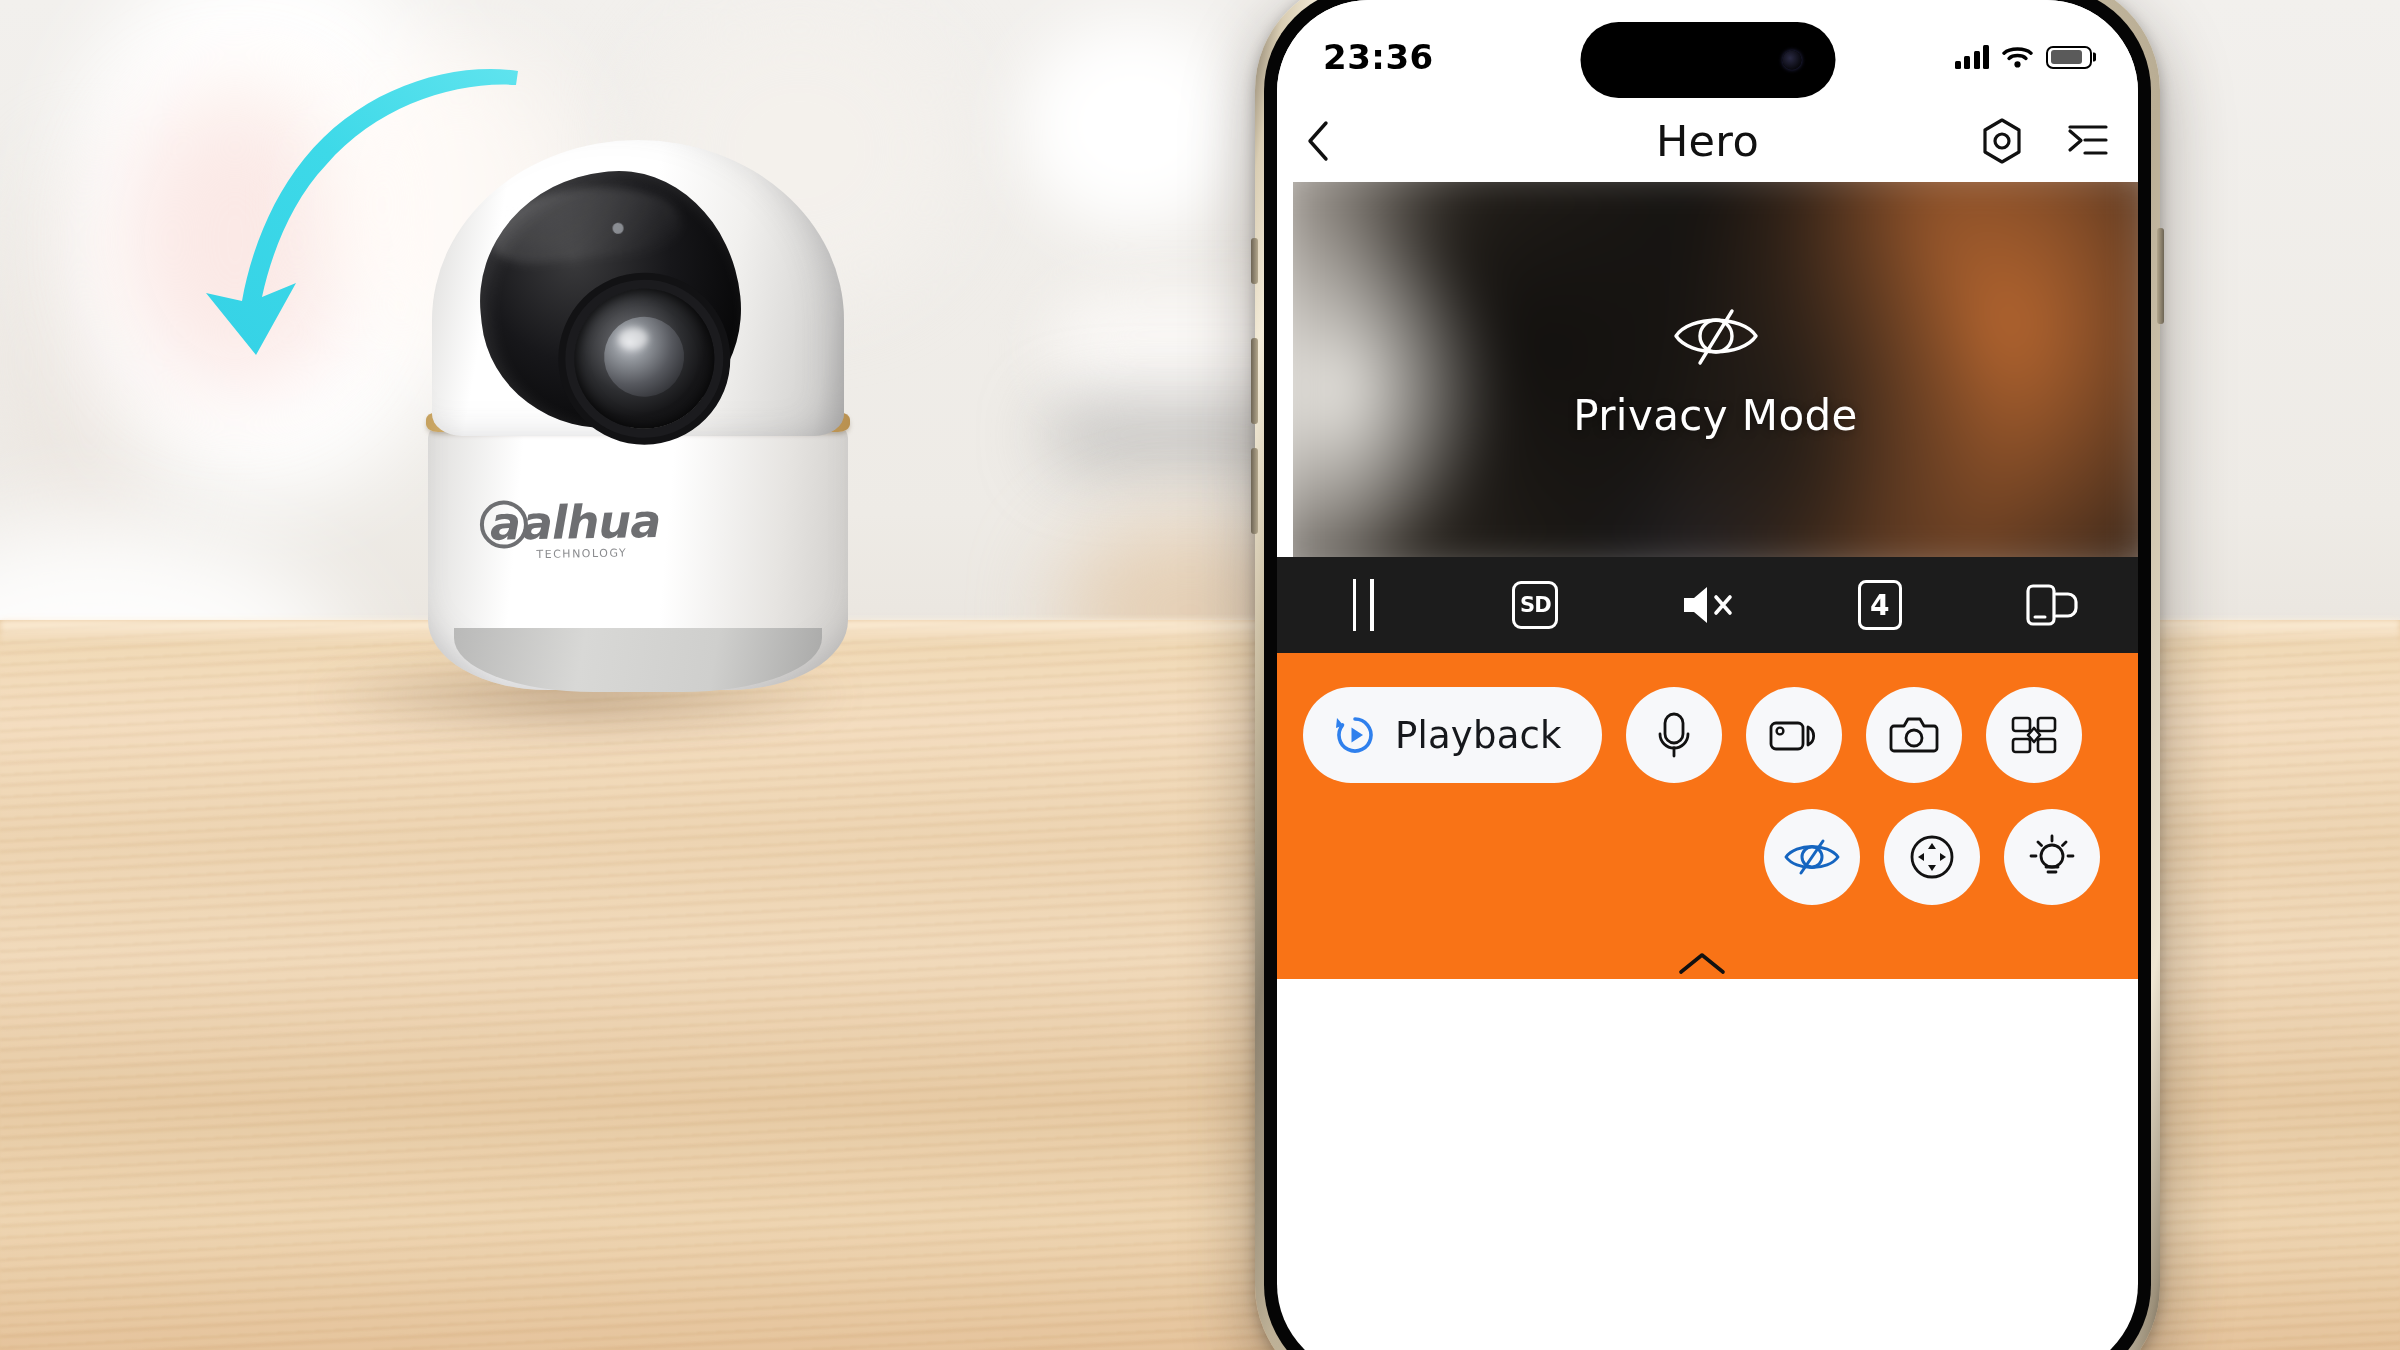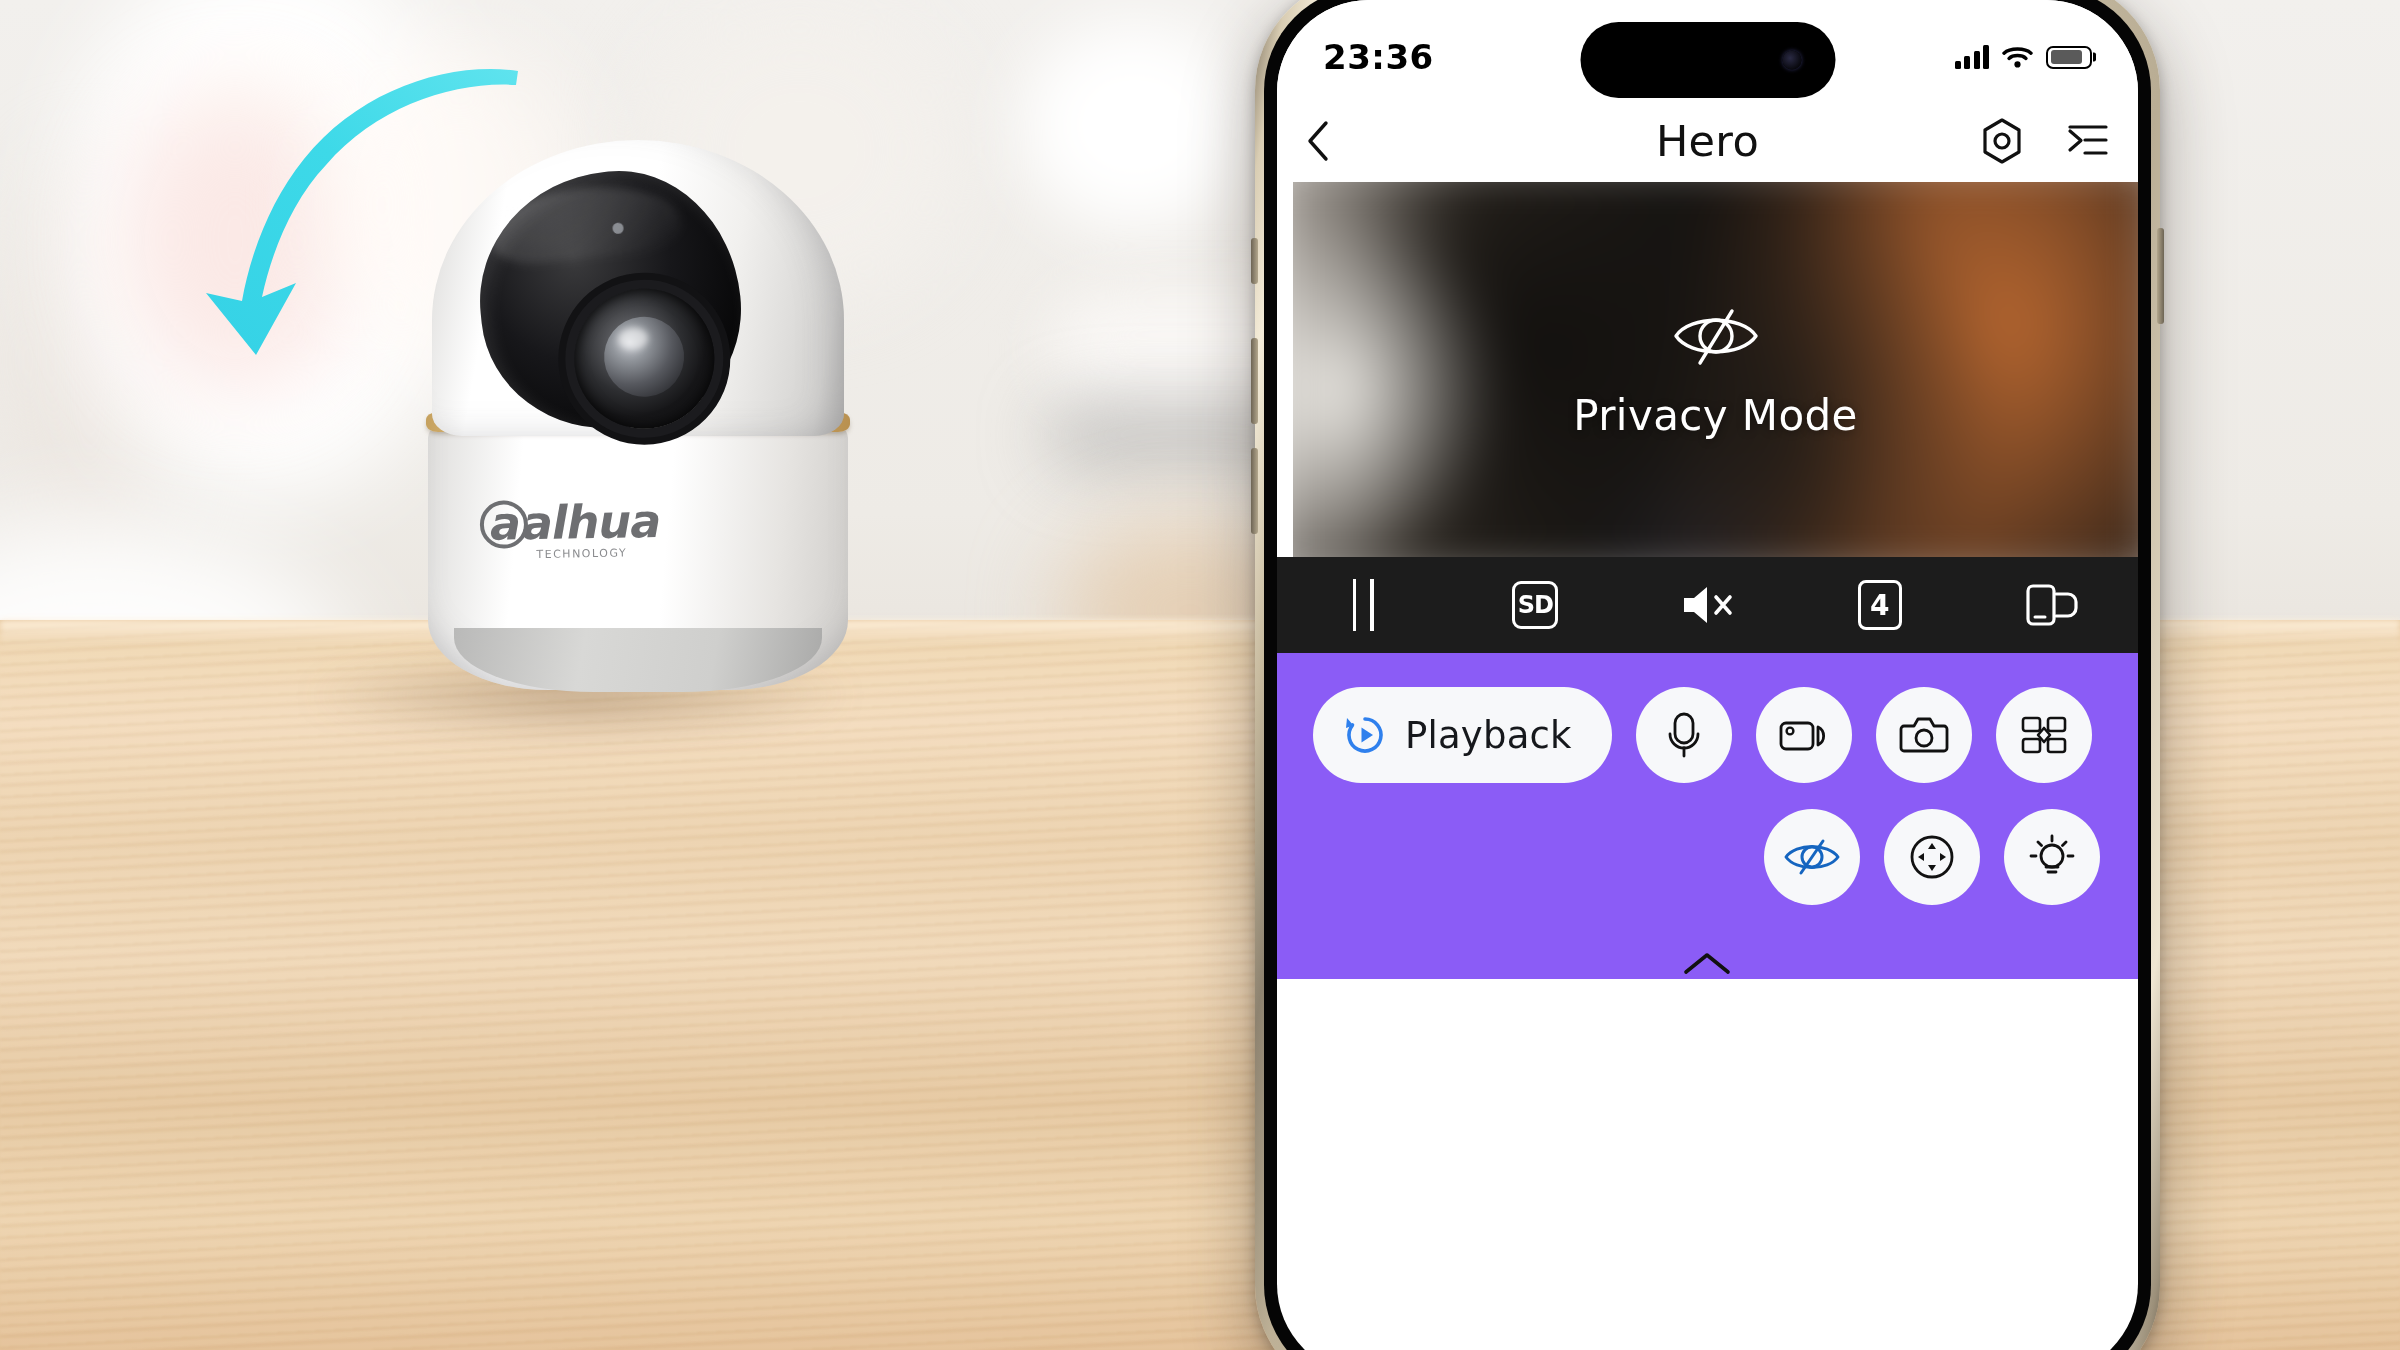--- a/index.html
+++ b/index.html
@@ -263,34 +263,34 @@
   }
 
   
   .controlbar {
     height:96px; background:#1c1c1c; display:flex; align-items:center;
   }
   .ctrl { flex:1; display:flex; align-items:center; justify-content:center; }
   .sd-badge {
     width:46px; height:48px; border:3px solid #fff; border-radius:9px;
     display:flex; align-items:center; justify-content:center;
-    font-size:24px; font-weight:bold; color:#fff; letter-spacing:-1px;
+    font-size:21px; font-weight:bold; color:#fff; letter-spacing:-1px;
     font-family:"DejaVu Sans", sans-serif;
   }
   .four-badge {
     width:44px; height:50px; border:3px solid #fff; border-radius:8px;
     display:flex; align-items:center; justify-content:center;
     font-size:28px; font-weight:bold; color:#fff;
     font-family:"DejaVu Sans", sans-serif;
   }
   .pause-ico { display:flex; gap:14px; }
   .pause-ico i { display:block; width:3.5px; height:52px; background:#fff; }
 
   
-  .actions { background:#8b5cf6; padding:34px 38px 0 36px; }
+  .actions { background:#f97316; padding:34px 38px 0 26px; }
   .act-row { display:flex; align-items:center; gap:24px; margin-bottom:26px; }
   .act-row.row2 { justify-content:flex-end; gap:24px; }
   .chip {
     background:#f7f8fa; border-radius:60px; height:96px;
     display:flex; align-items:center; justify-content:center;
   }
   .chip.round { width:96px; }
   .chip.playback { padding:0 40px 0 30px; gap:18px; }
   .chip.playback .lbl {
     font-size:37px; color:#16181c; letter-spacing:.2px;

